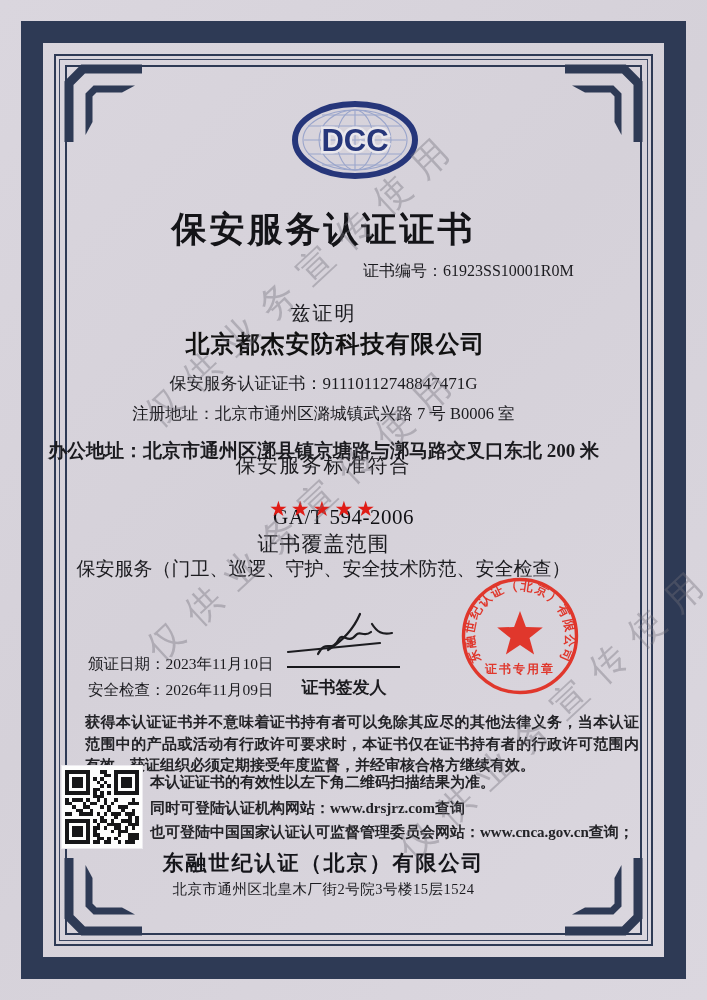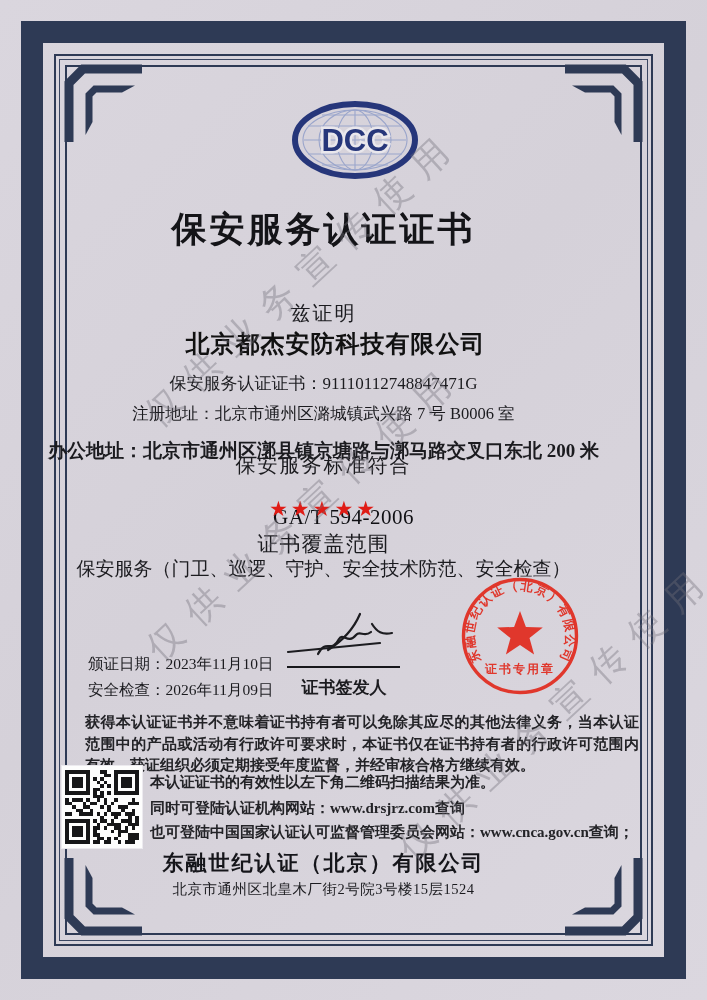--- a/index.html
+++ b/index.html
@@ -103,20 +103,23 @@
       <line x1="18" y1="26" x2="112" y2="26"></line>
       <line x1="18" y1="54" x2="112" y2="54"></line>
       <line x1="32" y1="15" x2="98" y2="15"></line>
       <line x1="32" y1="65" x2="98" y2="65"></line>
     </g>
     <ellipse cx="65" cy="40" rx="60" ry="36" fill="none" stroke="#26367a" stroke-width="6"></ellipse>
     <text x="65" y="51" text-anchor="middle" font-family="Liberation Sans, sans-serif" font-weight="bold" font-size="31" fill="#26367a" stroke="#e9e7ec" stroke-width="5" paint-order="stroke">DCC</text>
   </svg>
 
   <div class="abs ctr title">保安服务认证证书</div>
+  <div class="abs certno">
+    <span>证书编号：</span><span>61923SS10001R0M</span>
+  </div>
 
   <div class="abs ctr certify">兹证明</div>
   <div class="abs ctr company">北京都杰安防科技有限公司</div>
   <div class="abs ctr credit">
     <span>保安服务认证证书：</span><span>91110112748847471G</span>
   </div>
   <div class="abs ctr addr1">注册地址：北京市通州区潞城镇武兴路 7 号 B0006 室</div>
   <div class="abs ctr addr2">办公地址：北京市通州区漷县镇京塘路与漷马路交叉口东北 200 米</div>
   <div class="abs ctr stdcap">保安服务标准符合</div>
   <div class="abs ctr stdcode">GA/T 594-2006</div>

